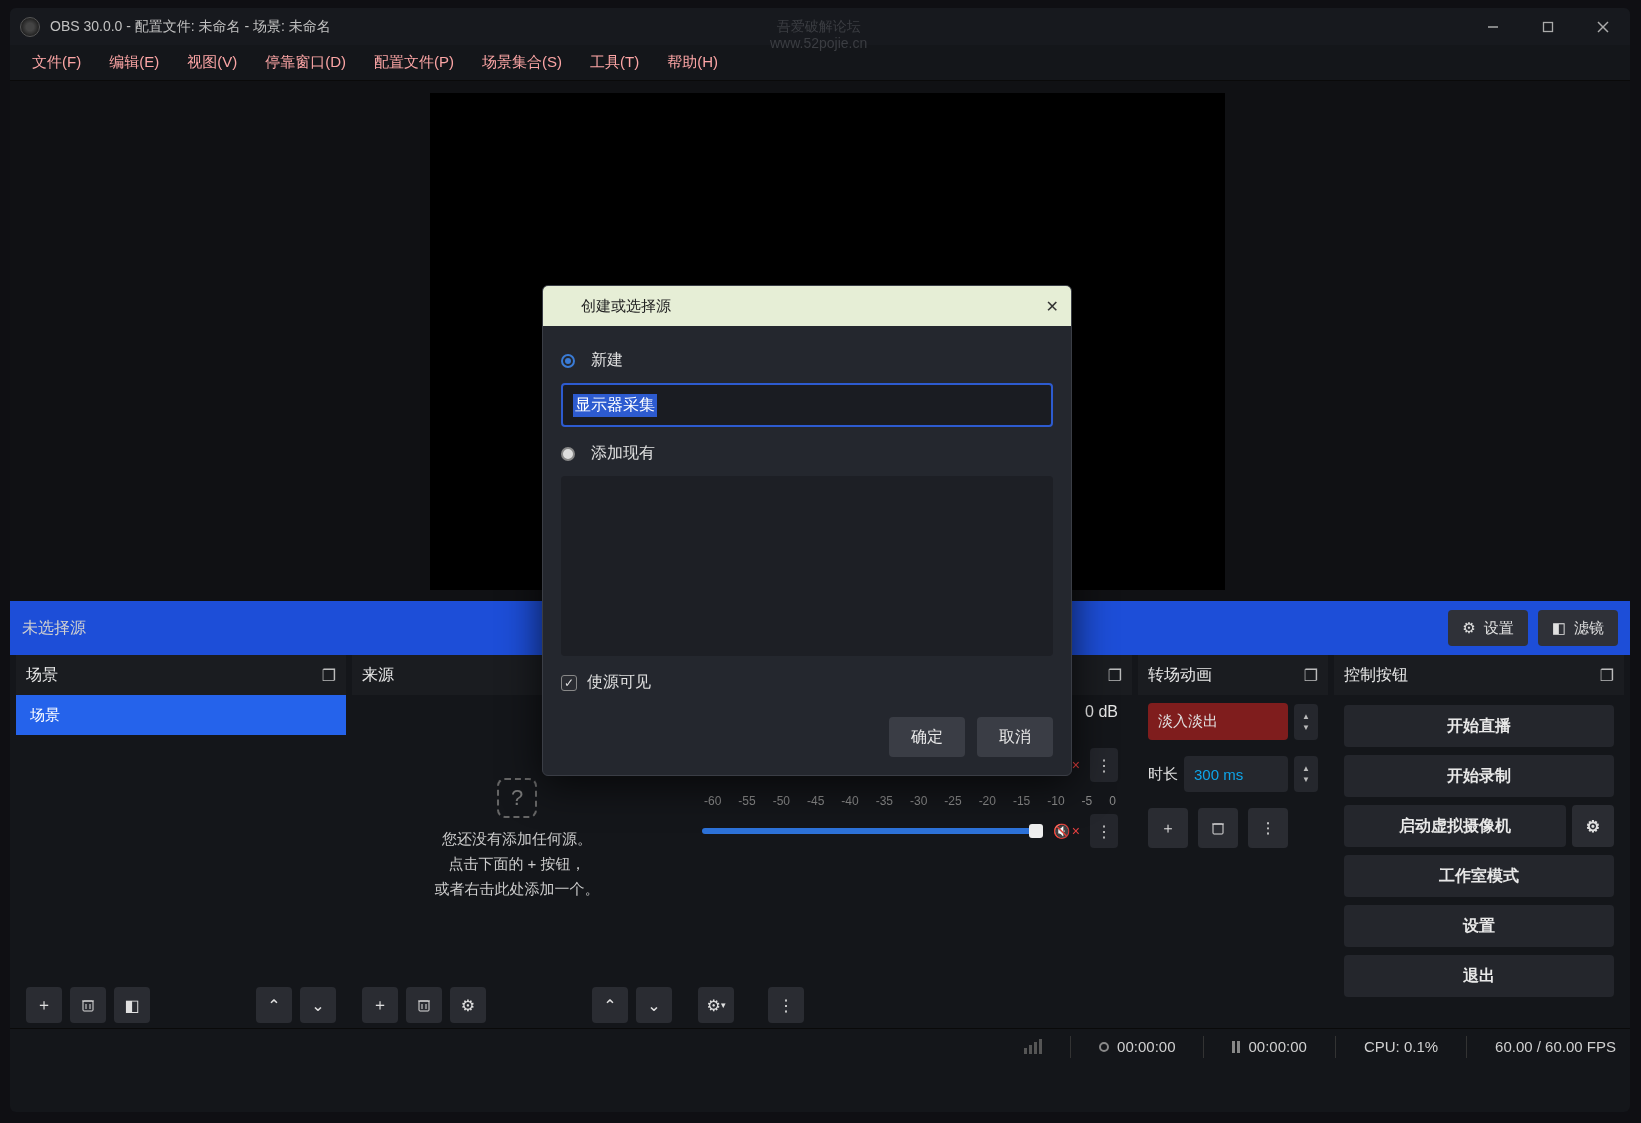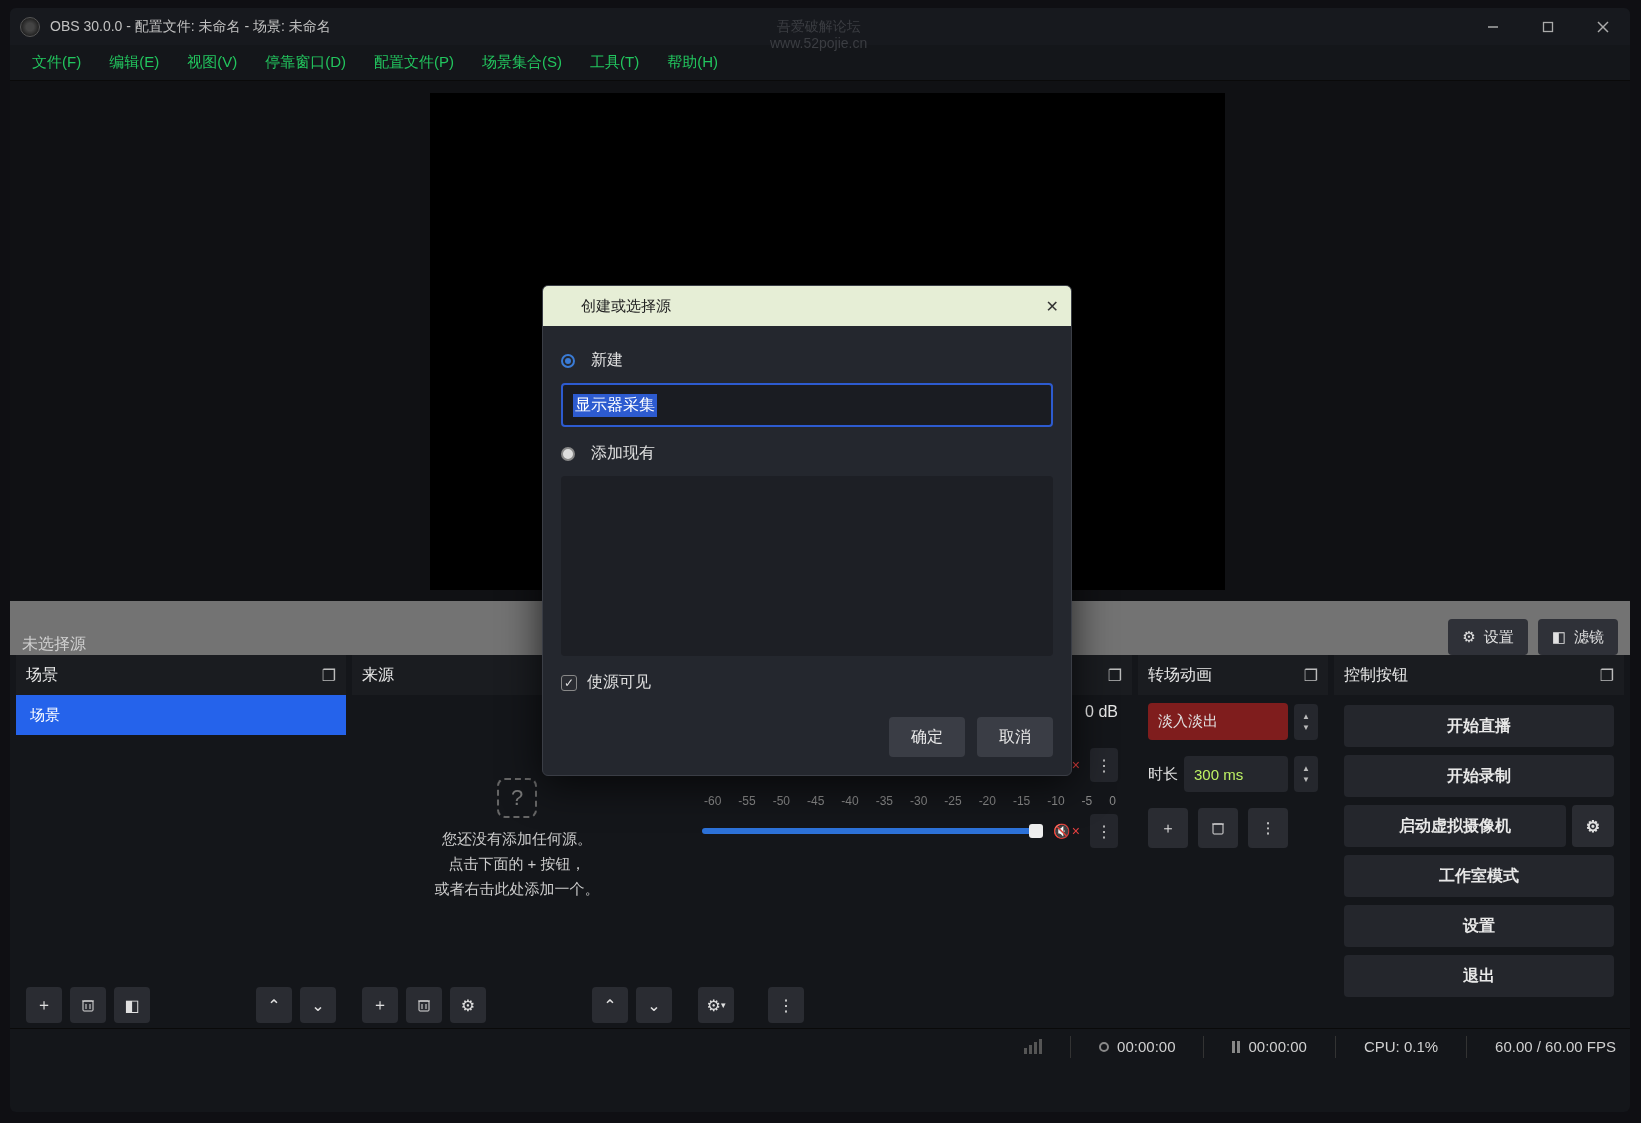--- a/index.html
+++ b/index.html
@@ -2,25 +2,25 @@
 <html><head>
 <meta charset="utf-8">
 <style>
 * { margin: 0; padding: 0; box-sizing: border-box; font-family: "Microsoft YaHei", Arial, sans-serif; }
 body { background: #0f0f13; width: 1641px; height: 1123px; overflow: hidden; position: relative; }
 .obs-window { position: absolute; left: 10px; top: 8px; width: 1620px; height: 1104px; background: #14161a; border-radius: 6px; overflow: hidden; display: flex; flex-direction: column; }
 .titlebar { height: 37px; background: #17191e; display: flex; align-items: center; padding: 0 10px; color: #c0c0c0; font-size: 14px; gap: 10px; position: relative; }
 .titlebar .obs-logo { width: 20px; height: 20px; border-radius: 50%; background: radial-gradient(circle at 50% 50%, #444 30%, #222 70%); border: 1px solid #555; }
 .win-controls { position: absolute; right: 0; top: 0; display: flex; height: 100%; }
 .win-btn { width: 55px; display: flex; align-items: center; justify-content: center; color: #aaa; font-size: 12px; }
-.menubar { height: 36px; background: #14161a; display: flex; align-items: center; padding: 0 8px; gap: 0; color: #22c55e; font-size: 15px; border-bottom: 1px solid #0a0a0a; }
+.menubar { height: 36px; background: #14161a; display: flex; align-items: center; padding: 0 8px; gap: 0; color: #fca5a5; font-size: 15px; border-bottom: 1px solid #0a0a0a; }
 .menu-item { padding: 6px 14px; }
 .preview-area { flex: 0 0 auto; height: 520px; background: #101114; position: relative; }
 .preview-canvas { position: absolute; left: 420px; top: 12px; width: 795px; height: 497px; background: #000; }
-.toolbar-row { height: 54px; background: #737373; display: flex; align-items: flex-end; padding: 0 12px; gap: 10px; color: #d0d0d0; font-size: 16px; }
+.toolbar-row { height: 54px; background: #1d4ed8; display: flex; align-items: center; padding: 0 12px; gap: 10px; color: #d0d0d0; font-size: 16px; }
 .tb-btn { background: #2f3138; height: 36px; padding: 0 14px; display: flex; align-items: center; gap: 8px; border-radius: 4px; color: #e0e0e0; font-size: 15px; }
 .tb-spacer { flex: 1; }
 .docks { display: flex; gap: 6px; padding: 0 6px; height: 373px; }
 .dock { background: #14161a; display: flex; flex-direction: column; position: relative; }
 .dock-header { height: 40px; display: flex; align-items: center; justify-content: space-between; padding: 0 10px; color: #e8e8e8; font-size: 16px; font-weight: 500; background: #1a1c20; }
 .dock-header .popicon { color: #bbb; }
 .dock-body { flex: 1; overflow: hidden; position: relative; }
 .dock-footer { height: 46px; display: flex; align-items: center; gap: 8px; padding: 0 10px; }
 .sq-btn { width: 36px; height: 36px; background: #2a2c32; border-radius: 4px; display: flex; align-items: center; justify-content: center; color: #e0e0e0; }
 .scenes { width: 330px; }
@@ -34,21 +34,21 @@
 .meter-scale { display: flex; justify-content: space-between; color: #8a8a8a; font-size: 12px; padding: 0 2px; }
 .slider-row { display: flex; align-items: center; gap: 10px; margin-top: 6px; }
 .slider-track { flex: 1; height: 6px; background: #2d72d9; border-radius: 3px; position: relative; }
 .slider-thumb { position: absolute; right: 0; top: -4px; width: 14px; height: 14px; background: #eee; border-radius: 3px; }
 .mute-icon { color: #e84040; font-size: 14px; display: flex; align-items: center; gap: 1px; }
 .dots-btn { width: 28px; height: 34px; background: #24262c; border-radius: 4px; display: flex; align-items: center; justify-content: center; color: #ccc; }
 .trans { width: 190px; }
 .trans-row { display: flex; align-items: center; gap: 6px; padding: 8px 10px; color: #e0e0e0; font-size: 15px; }
 .trans-select { flex: 1; height: 37px; background: #7f1d1d; border-radius: 4px; display: flex; align-items: center; padding: 16px 10px; }
 .spin-arrows { width: 24px; height: 36px; background: #25272d; border-radius: 4px; display: flex; flex-direction: column; align-items: center; justify-content: center; color: #bbb; font-size: 8px; gap: 2px; }
-.trans-dur-input { flex: 1; height: 36px; background: #25272d; border-radius: 4px; display: flex; align-items: center; padding: 0 10px; color: #bef264; }
+.trans-dur-input { flex: 1; height: 36px; background: #25272d; border-radius: 4px; display: flex; align-items: center; padding: 0 10px; color: #0ea5e9; }
 .ctrl { width: 290px; }
 .ctrl-body { padding: 10px; display: flex; flex-direction: column; gap: 8px; font-weight: bold; }
 .ctrl-btn { height: 42px; background: #24262c; border-radius: 4px; display: flex; align-items: center; justify-content: center; color: #e8e8e8; font-size: 16px; }
 .ctrl-btn-row { display: flex; gap: 6px; }
 .ctrl-btn-row .ctrl-btn { flex: 1; }
 .ctrl-btn-row .sq-btn { width: 42px; height: 42px; }
 .statusbar { height: 36px; background: #14161a; display: flex; align-items: center; justify-content: flex-end; padding: 0 14px; gap: 28px; color: #d0d0d0; font-size: 15px; border-top: 1px solid #0a0a0a; }
 .status-sep { width: 1px; height: 22px; background: #333; }
 .sig-icon { display: inline-flex; align-items: flex-end; gap: 2px; }
 .sig-icon span { width: 3px; background: #555; }

